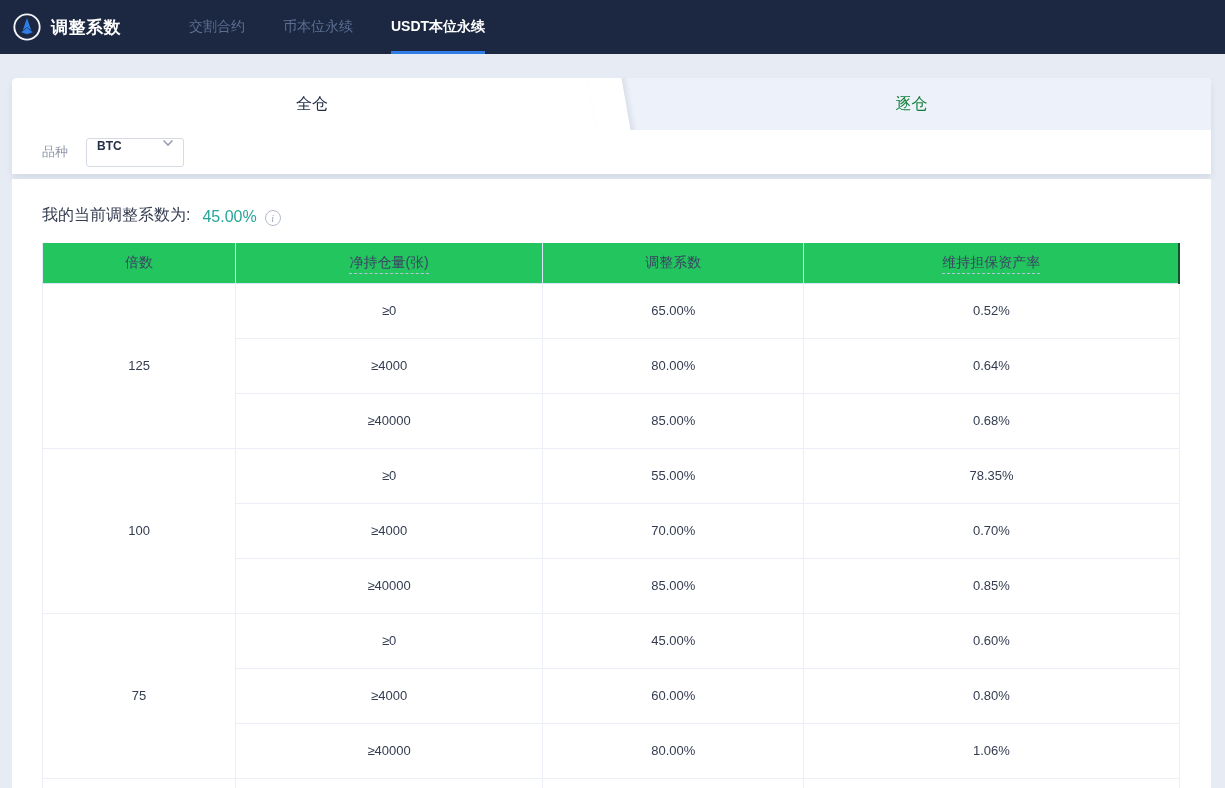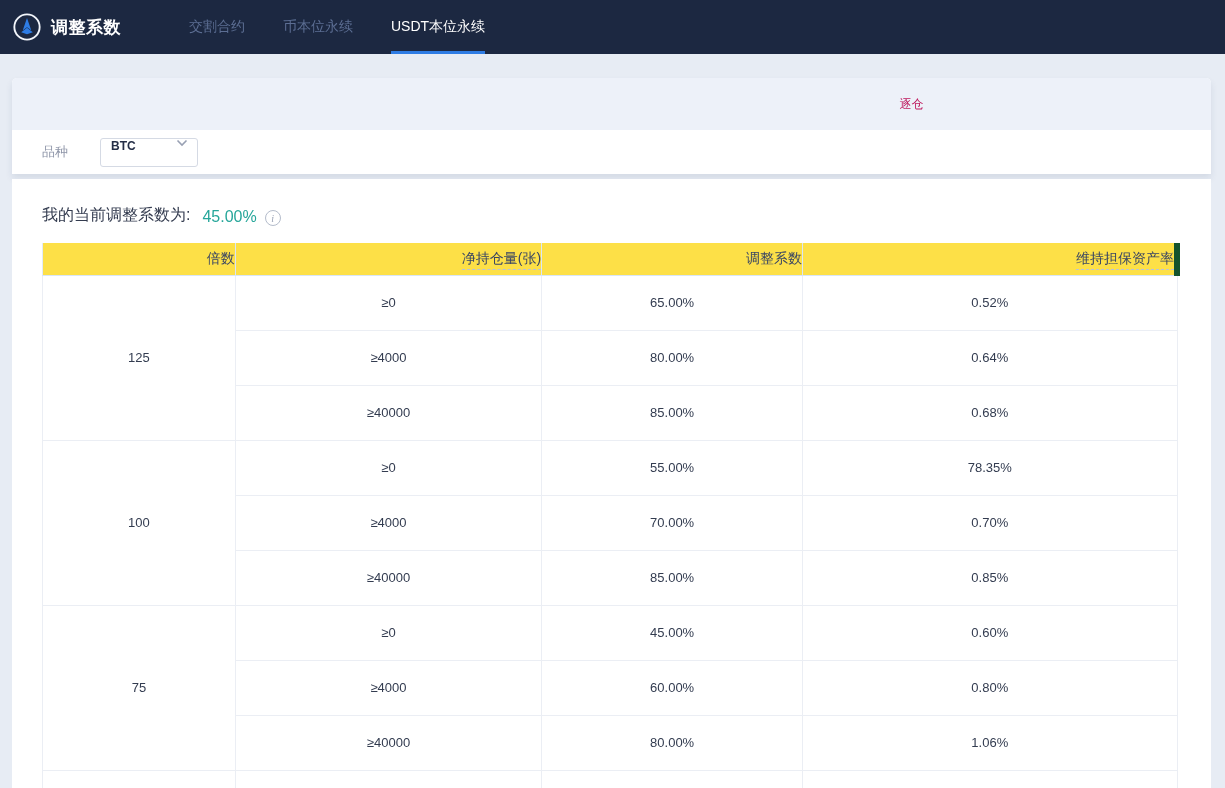--- a/index.html
+++ b/index.html
@@ -14,21 +14,21 @@
     height:54px; background:#1c2841; display:flex; align-items:center;
     padding-left:12px; position:relative;
   }
   .logo { width:30px; height:30px; margin-right:9px; flex:0 0 auto; }
   .app-title { color:#ffffff; font-size:17px; font-weight:bold; letter-spacing:0.5px; }
   .nav { display:flex; margin-left:68px; height:54px; }
   .nav-item {
     color:#5c6e93; font-size:14px; height:54px; display:flex; align-items:center;
     margin-right:38px; position:relative; cursor:pointer; white-space:nowrap;
   }
-  .nav-item.active { color:#ffffff; font-weight:normal; }
+  .nav-item.active { color:#ffffff; font-weight:bold; }
   .nav-item.active::after {
     content:""; position:absolute; left:0; right:0; bottom:0; height:3px;
     background:#2e7ce4;
   }
   
   .card-top {
     position:absolute; left:12px; top:78px; width:1199px; height:96px;
     background:#ffffff; border-radius:5px 5px 0 0;
     box-shadow:0 4px 7px rgba(40,60,100,0.10);
   }
@@ -38,24 +38,24 @@
     left:0; width:600px; background:#ffffff; z-index:2;
     font-size:16px; color:#252f47; border-radius:5px 0 0 0;
   }
   .tab-active::after {
     content:""; position:absolute; right:-14px; top:-4px; width:34px; height:60px;
     background:#ffffff; transform:skewX(10deg);
     box-shadow:3px 0 5px rgba(40,60,100,0.10);
   }
   .tab-inactive {
     left:600px; right:0; background:transparent; z-index:1;
-    font-size:12px; color:#be185d;text-align:right;
+    font-size:16px; color:#15803d;text-align:right;
   }
   .filter-row { display:flex; align-items:center; height:44px; padding-left:30px; background:#ffffff; }
-  .filter-label { font-size:13px; color:#8e95a8; margin-right:32px; }
+  .filter-label { font-size:13px; color:#8e95a8; margin-right:18px; }
   .select {
     width:98px; height:29px; border:1px solid #d5dae4; border-radius:3px; background:#ffffff;
     display:flex; justify-content:space-between;
     padding:0 9px 0 10px; cursor:pointer;
   }
   .select-value { font-size:12px; color:#252f47; font-weight:bold; }
   .chevron { width:12px; height:8px; }
   .card-main {
     position:absolute; left:12px; top:179px; width:1199px; height:700px;
     background:#ffffff; padding:26px 30px 0 30px;
@@ -65,25 +65,25 @@
   .summary-prefix { font-size:16px; color:#333b4f; }
   .summary-value { font-size:16px; color:#26a69a; margin-left:12px; }
   .info-icon {
     width:16px; height:16px; border:1px solid #b4bccb; border-radius:50%;
     color:#9aa2b5; font-size:10px; font-style:italic; font-family:"Liberation Serif", serif;
     display:flex; align-items:center; justify-content:center; margin-left:8px; cursor:pointer;
   }
   
   table { width:1138px; border-collapse:collapse; table-layout:fixed; }
   th {
-    background:#fde047; height:32px; font-size:14px; font-weight:normal; color:#3a4663;
-    border:1px solid #d9e6f7; border-top:none; text-align:right;
+    background:#22c55e; height:40px; font-size:14px; font-weight:normal; color:#3a4663;
+    border:1px solid #d9e6f7; border-top:none; text-align:center;
   }
   th:first-child { border-left:1px solid #e2ebf7; }
-  th:last-child { border-right:6px solid #14532d; }
+  th:last-child { border-right:2px solid #14532d; }
   th .dashed { padding-bottom:3px; border-bottom:1px dashed #b9c3d6; cursor:help;margin-top:29px; }
   td {
     height:55px; font-size:13px; color:#333c50; text-align:center;
     border:1px solid #ebeef4; background:#ffffff;
   }
 </style>
 </head>
 <body>
 
 <div class="topbar">
@@ -95,20 +95,23 @@
   <div class="app-title">调整系数</div>
   <div class="nav">
       <div class="nav-item">交割合约</div>
       <div class="nav-item">币本位永续</div>
       <div class="nav-item active">USDT本位永续</div>
     </div>
 </div>
 
 <div class="card-top">
   <div class="tabs">
+    <div class="tab tab-active">
+      <span>全仓</span>
+    </div>
     <div class="tab tab-inactive">
       <span>逐仓</span>
     </div>
   </div>
   <div class="filter-row">
     <span class="filter-label">品种</span>
     <div class="select">
       <span class="select-value">BTC</span>
       <svg class="chevron" viewBox="0 0 12 8">
         <polyline points="1.5,1.5 6,6 10.5,1.5" fill="none" stroke="#98a0b3" stroke-width="1.6"></polyline>

